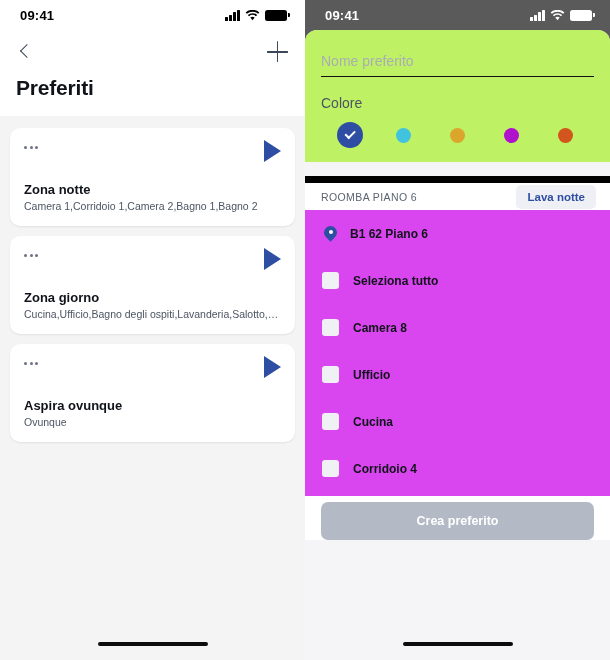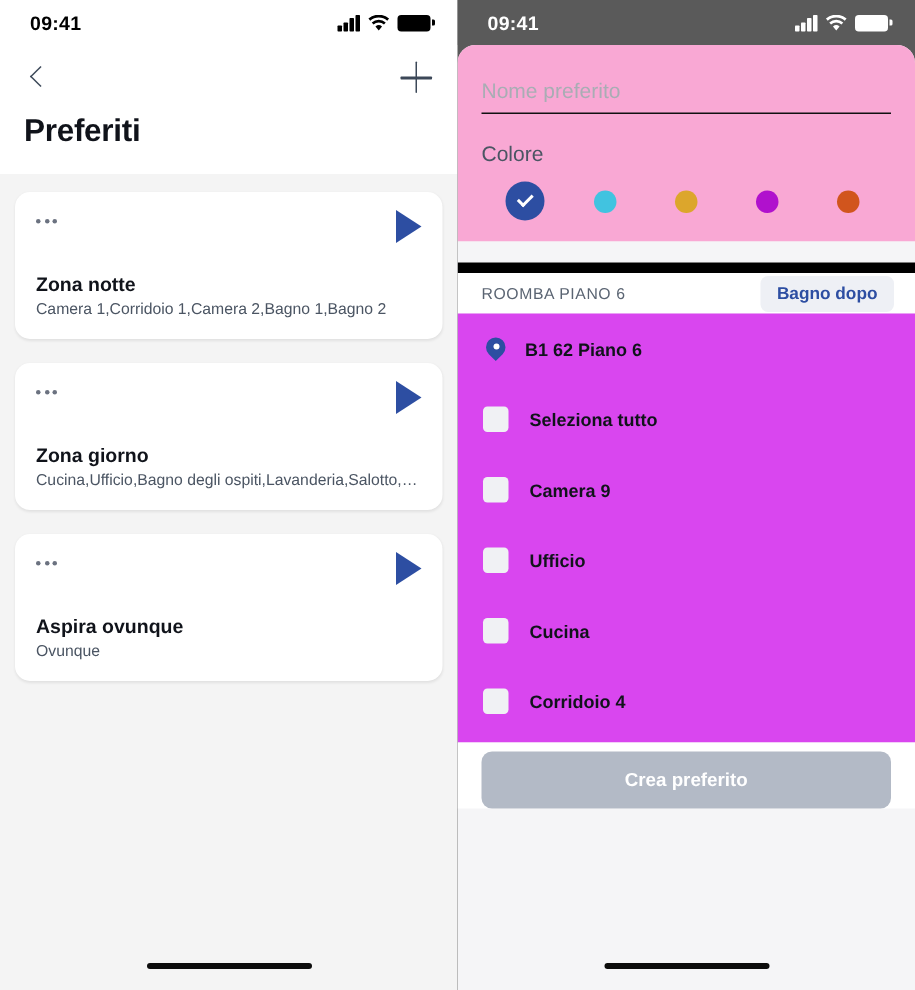--- a/index.html
+++ b/index.html
@@ -60,21 +60,21 @@
   .plus-btn:after  { top: 0; left: 9.6px; width: 1.8px; height: 21px; }
 
   .page-title-wrap { background: #ffffff; padding: 2px 16px 16px; }
   .page-title { font-size: 21px; font-weight: 700; color: #10131a; letter-spacing: -.2px; }
 
   .cards { padding: 12px 10px 0; }
   .fav-card {
     background: #ffffff; border-radius: 10px;
     box-shadow: 0 1px 2px rgba(0,0,0,.08);
     padding: 12px 14px 14px;
-    margin-bottom: 16px;
+    margin-bottom: 10px;
     position: relative;
     min-height: 94px;
     cursor: pointer;
   }
   .card-top { display: flex; align-items: flex-start; justify-content: space-between; height: 36px; }
   .dots { display: flex; gap: 2.5px; padding-top: 6px; }
   .dots span { width: 3px; height: 3px; border-radius: 50%; background: #6b7280; display: block; }
   .play-tri {
     width: 0; height: 0;
     border-left: 17px solid #2d4ea2;
@@ -113,21 +113,21 @@
   }
   .sheet-title { font-size: 16px; font-weight: 400; color: #10131a; }
   .x-btn { width: 22px; height: 22px; position: relative; cursor: pointer; }
   .x-btn:before, .x-btn:after {
     content:""; position:absolute; left: 1px; top: 10px;
     width: 20px; height: 1.5px; background: #55606e; border-radius: 1px;
   }
   .x-btn:before { transform: rotate(45deg); }
   .x-btn:after  { transform: rotate(-45deg); }
 
-  .form-block { background: #f9a8d4; padding: 22px 16px 14px; }
+  .form-block { background: #bef264; padding: 22px 16px 14px; }
   .name-input {
     width: 100%; border: none; outline: none; background: transparent;
     font-family: "Liberation Sans", sans-serif;
     font-size: 14px; color: #10131a;
     padding: 0 0 7px 0;
     border-bottom: 1.6px solid #111111;
   }
   .name-input::placeholder { color: #a9adb4; }
   .helper { font-size: 10.5px; font-weight: 700; color: #1b1f27; margin-top: 7px; }
   .colore-label { font-size: 14px; color: #4b5563; margin-top: 18px; }
@@ -324,41 +324,41 @@
           <div class="sw-slot">
             <div class="sw small" id="sw4" style="background: rgb(209, 85, 29);"></div>
           </div>
         </div>
       </div>
 
       <div class="sec-divider"></div>
 
       <div class="sec-head">
         <div class="sec-head-title">ROOMBA PIANO 6</div>
-        <button class="lava-btn">Bagno dopo</button>
+        <button class="lava-btn">Lava notte</button>
       </div>
 
       <div class="rooms">
 
         <div class="room-row">
           <span class="pin">
             <span class="pin-shape"></span>
               <span class="pin-dot"></span>
           </span>
           <span class="room-label pin-label">B1 62 Piano 6</span>
         </div>
 
         <div class="room-row">
           <span class="cbox"></span>
           <span class="room-label">Seleziona tutto</span>
         </div>
 
         <div class="room-row">
           <span class="cbox"></span>
-          <span class="room-label">Camera 9</span>
+          <span class="room-label">Camera 8</span>
         </div>
 
         <div class="room-row">
           <span class="cbox"></span>
           <span class="room-label">Ufficio</span>
         </div>
 
         <div class="room-row">
           <span class="cbox"></span>
           <span class="room-label">Cucina</span>

